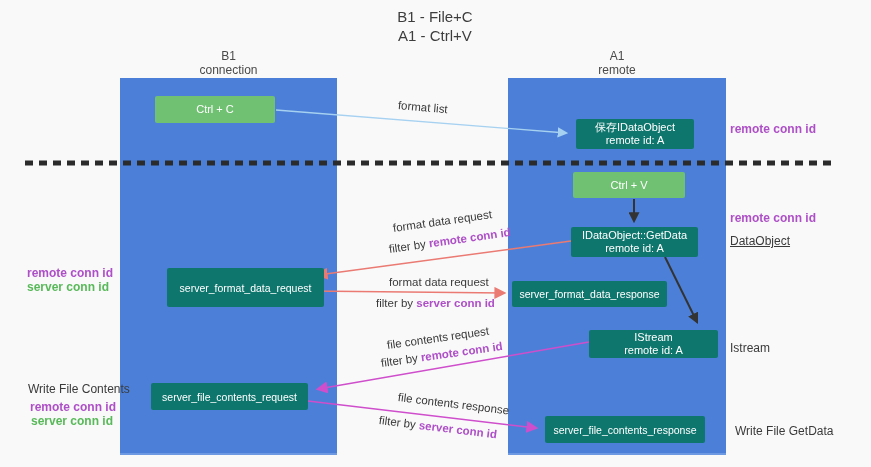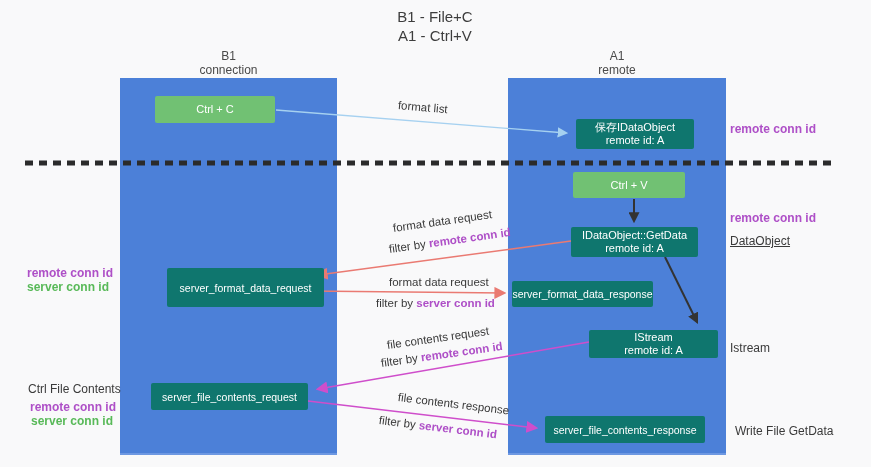--- a/index.html
+++ b/index.html
@@ -88,21 +88,21 @@
 
   <div class="box orange" style="left:571px;top:227px;width:127px;height:30px;">
     <span class="l1">IDataObject::GetData</span>
     <span class="l2">remote id: A</span>
   </div>
 
   <div class="box orange small" style="left:167px;top:268px;width:157px;height:39px;">
     <span>server_format_data_request</span>
   </div>
 
-  <div class="box orange small" style="left:512px;top:281px;width:141px;height:26px;">
+  <div class="box orange small" style="left:512px;top:281px;width:155px;height:26px;">
     <span>server_format_data_response</span>
   </div>
 
   <div class="box orange" style="left:589px;top:330px;width:129px;height:28px;">
     <span class="l1">IStream</span>
     <span class="l2">remote id: A</span>
   </div>
 
   <div class="box orange small" style="left:151px;top:383px;width:157px;height:27px;">
     <span>server_file_contents_request</span>
@@ -135,17 +135,17 @@
   </div>
 
   <div class="side purple" style="left:730px;top:122px;">remote conn id</div>
   <div class="side purple" style="left:730px;top:211px;">remote conn id</div>
   <div class="side black" style="left:730px;top:234px;text-decoration:underline;">DataObject</div>
   <div class="side black" style="left:730px;top:341px;">Istream</div>
   <div class="side black" style="left:735px;top:424px;">Write File GetData</div>
 
   <div class="side purple" style="left:27px;top:266px;">remote conn id</div>
   <div class="side greentx" style="left:27px;top:280px;">server conn id</div>
-  <div class="side black" style="left:28px;top:382px;">Ctrl File Contents</div>
+  <div class="side black" style="left:28px;top:382px;">Write File Contents</div>
   <div class="side purple" style="left:30px;top:400px;">remote conn id</div>
   <div class="side greentx" style="left:31px;top:414px;">server conn id</div>
 
 </div>
 
 </body></html>

